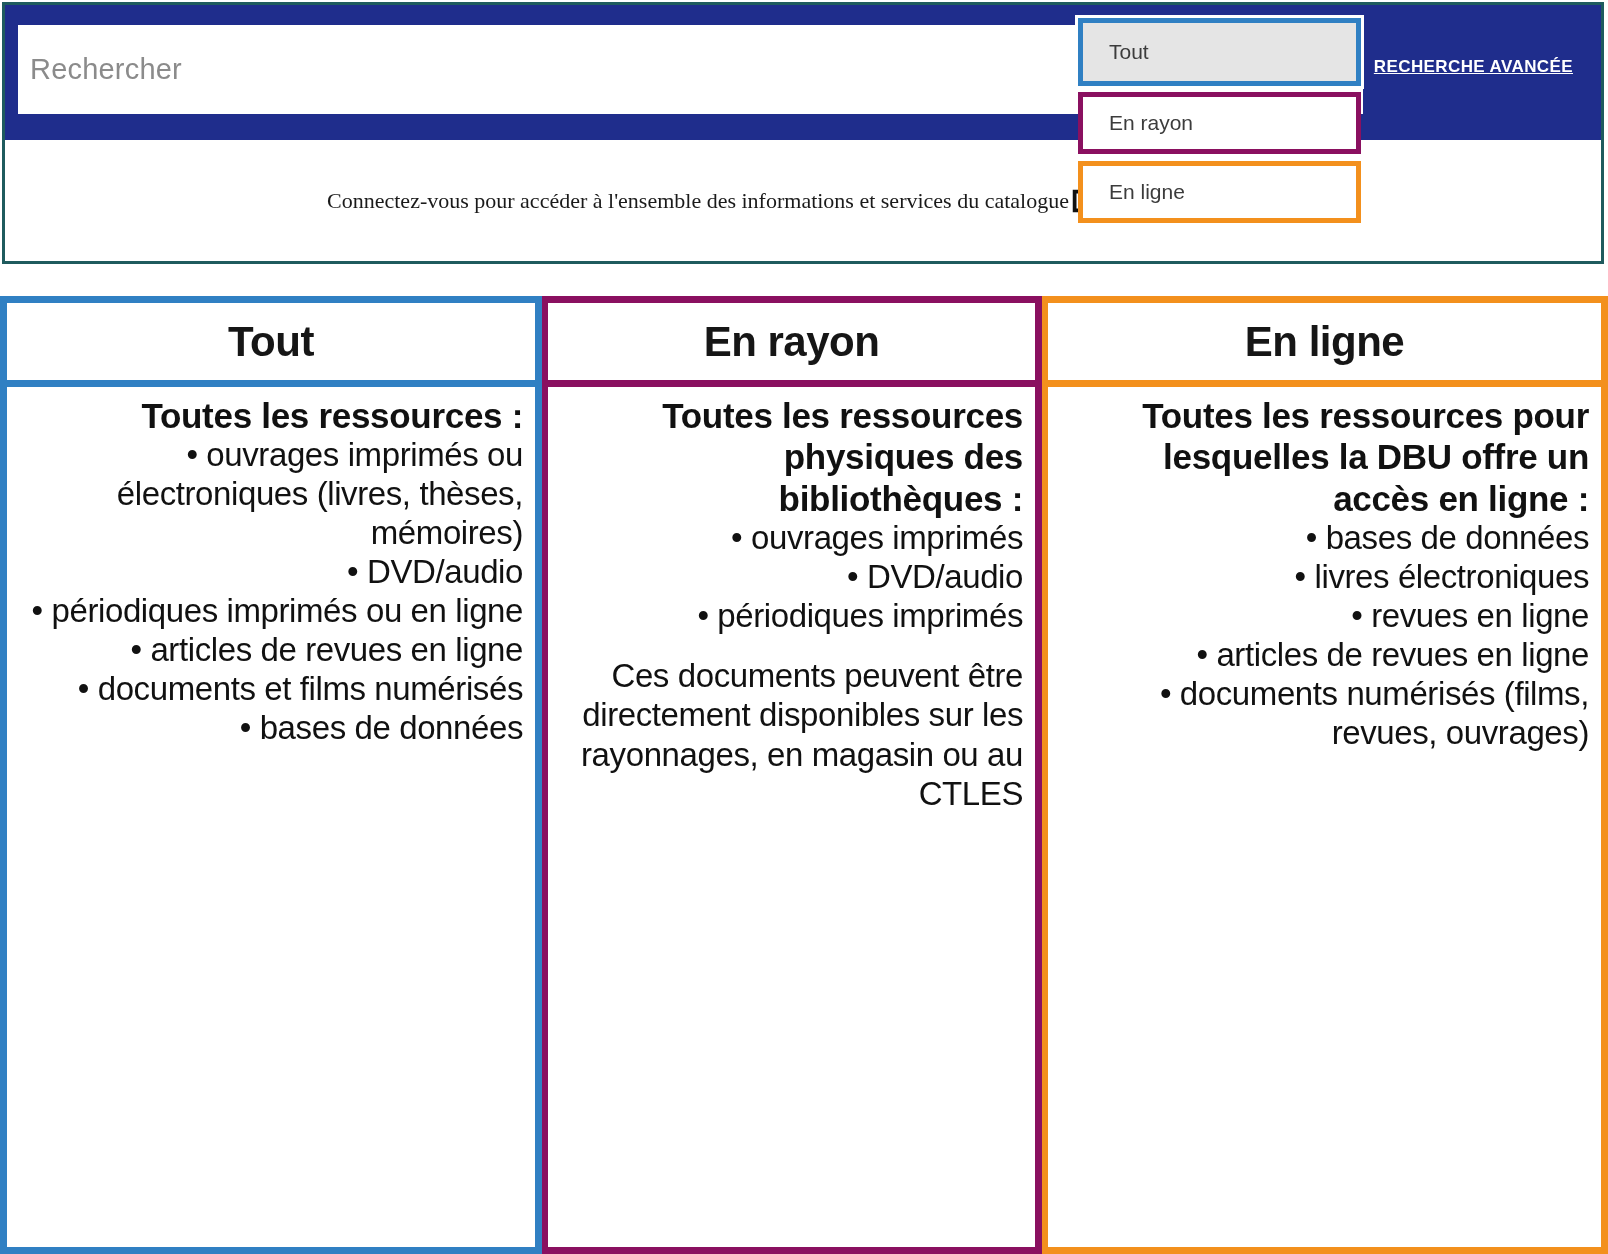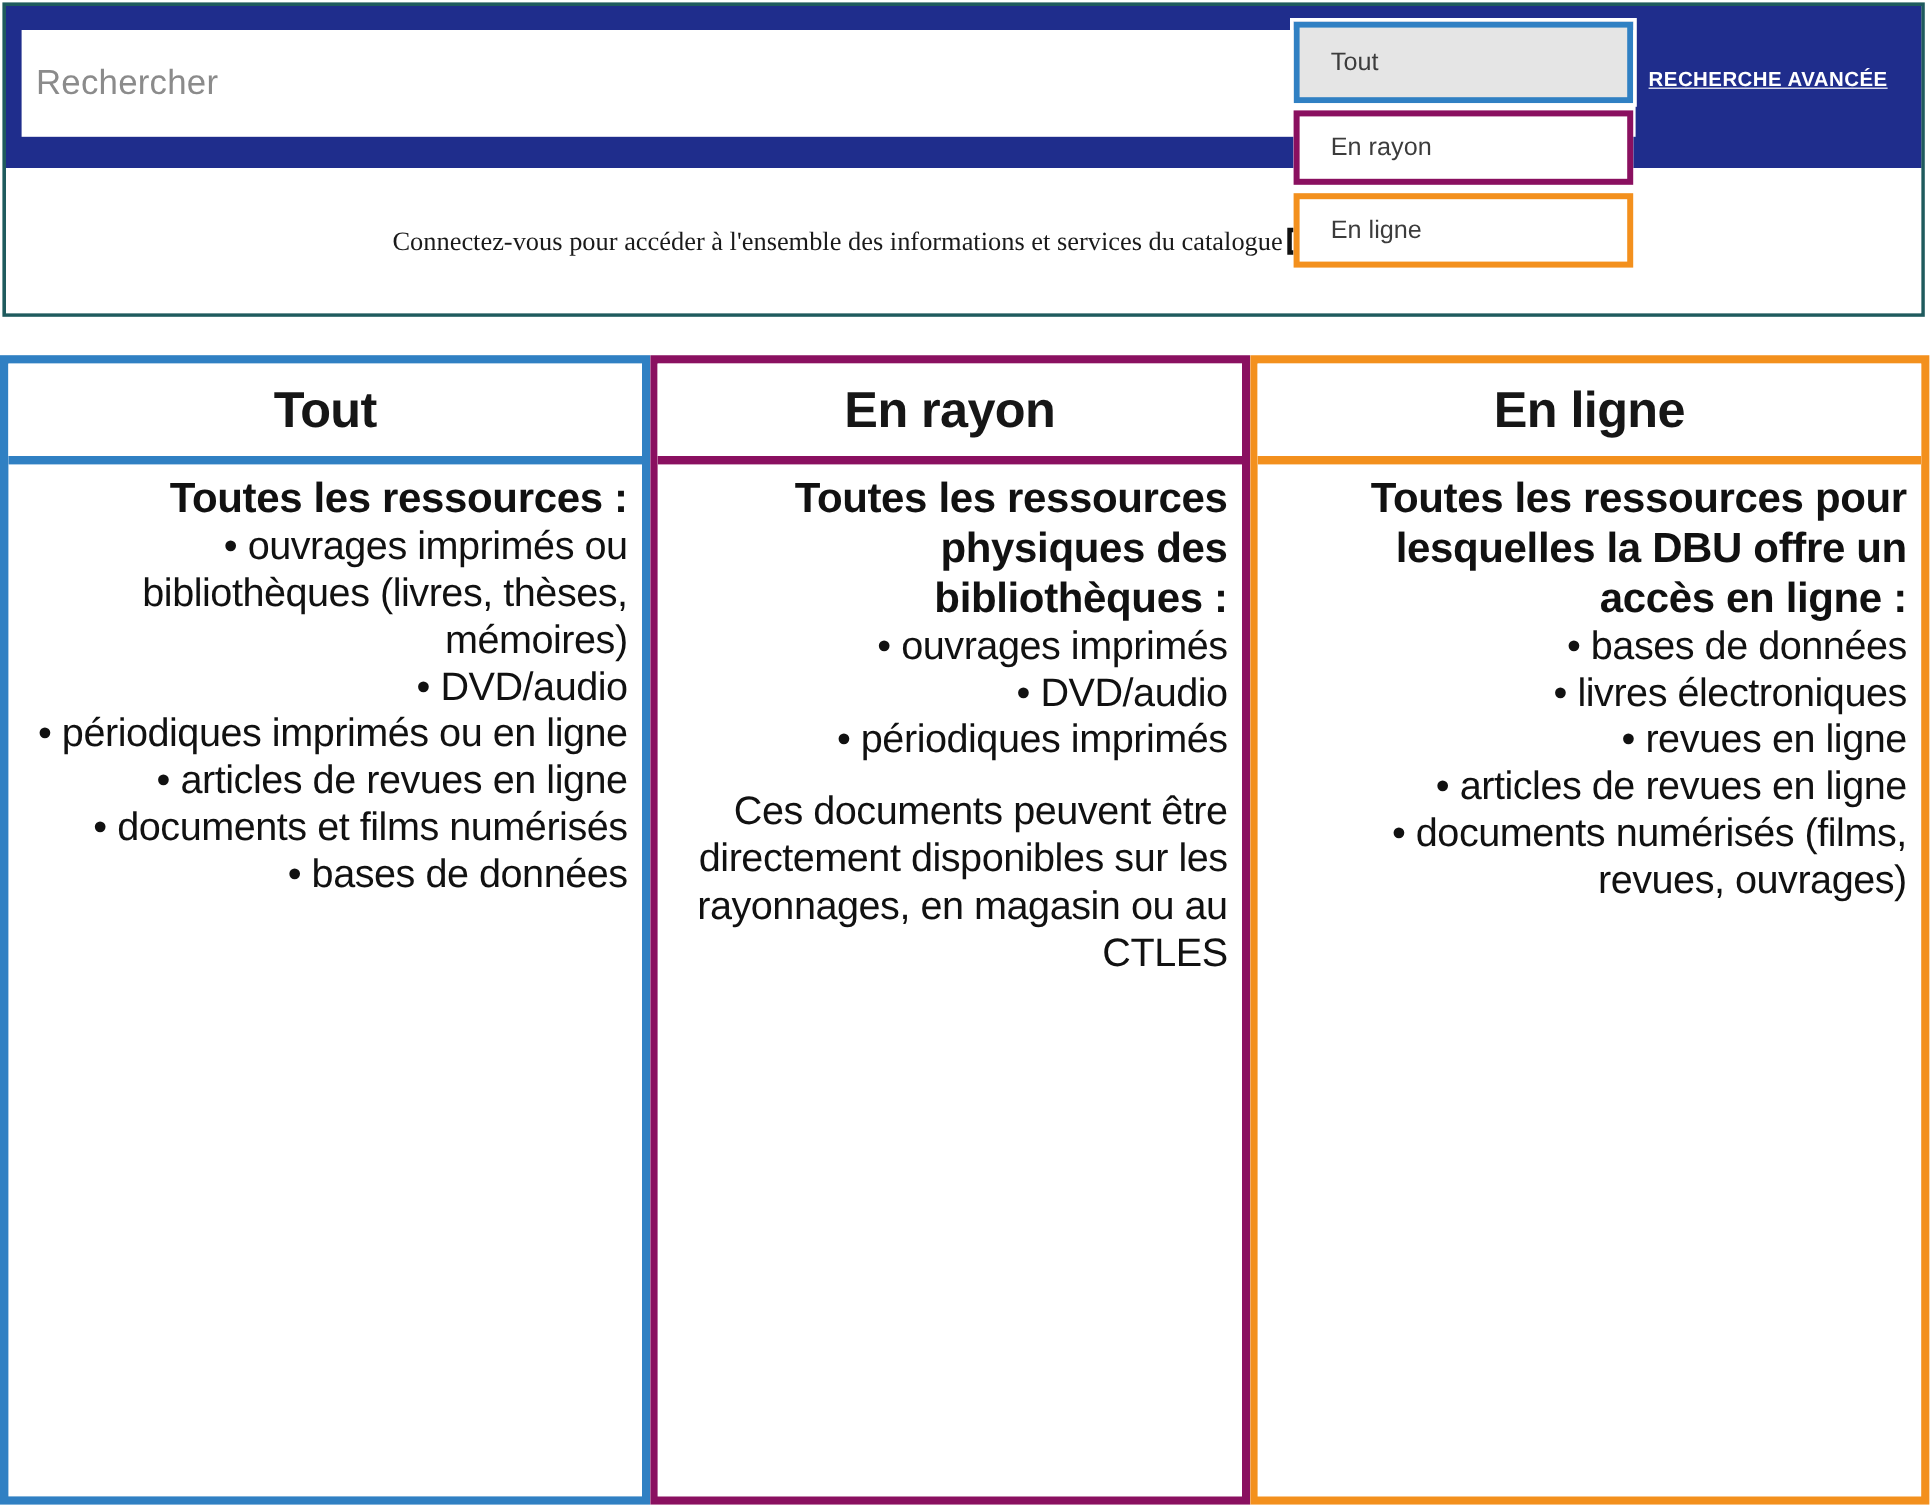--- a/index.html
+++ b/index.html
@@ -226,21 +226,21 @@
 
   <div class="table">
 
     <div class="col col-1">
       <div class="col-head">
         <span class="col-head-title">Tout</span>
       </div>
       <div class="col-body">
         <div class="col-lead">Toutes les ressources :</div>
         <ul class="col-list">
-          <li>• ouvrages imprimés ou bibliothèques (livres, thèses, mémoires)</li>
+          <li>• ouvrages imprimés ou électroniques (livres, thèses, mémoires)</li>
           <li>• DVD/audio</li>
           <li>• périodiques imprimés ou en ligne</li>
           <li>• articles de revues en ligne</li>
           <li>• documents et films numérisés</li>
           <li>• bases de données</li>
         </ul>
       </div>
     </div>
 
     <div class="col col-2">

